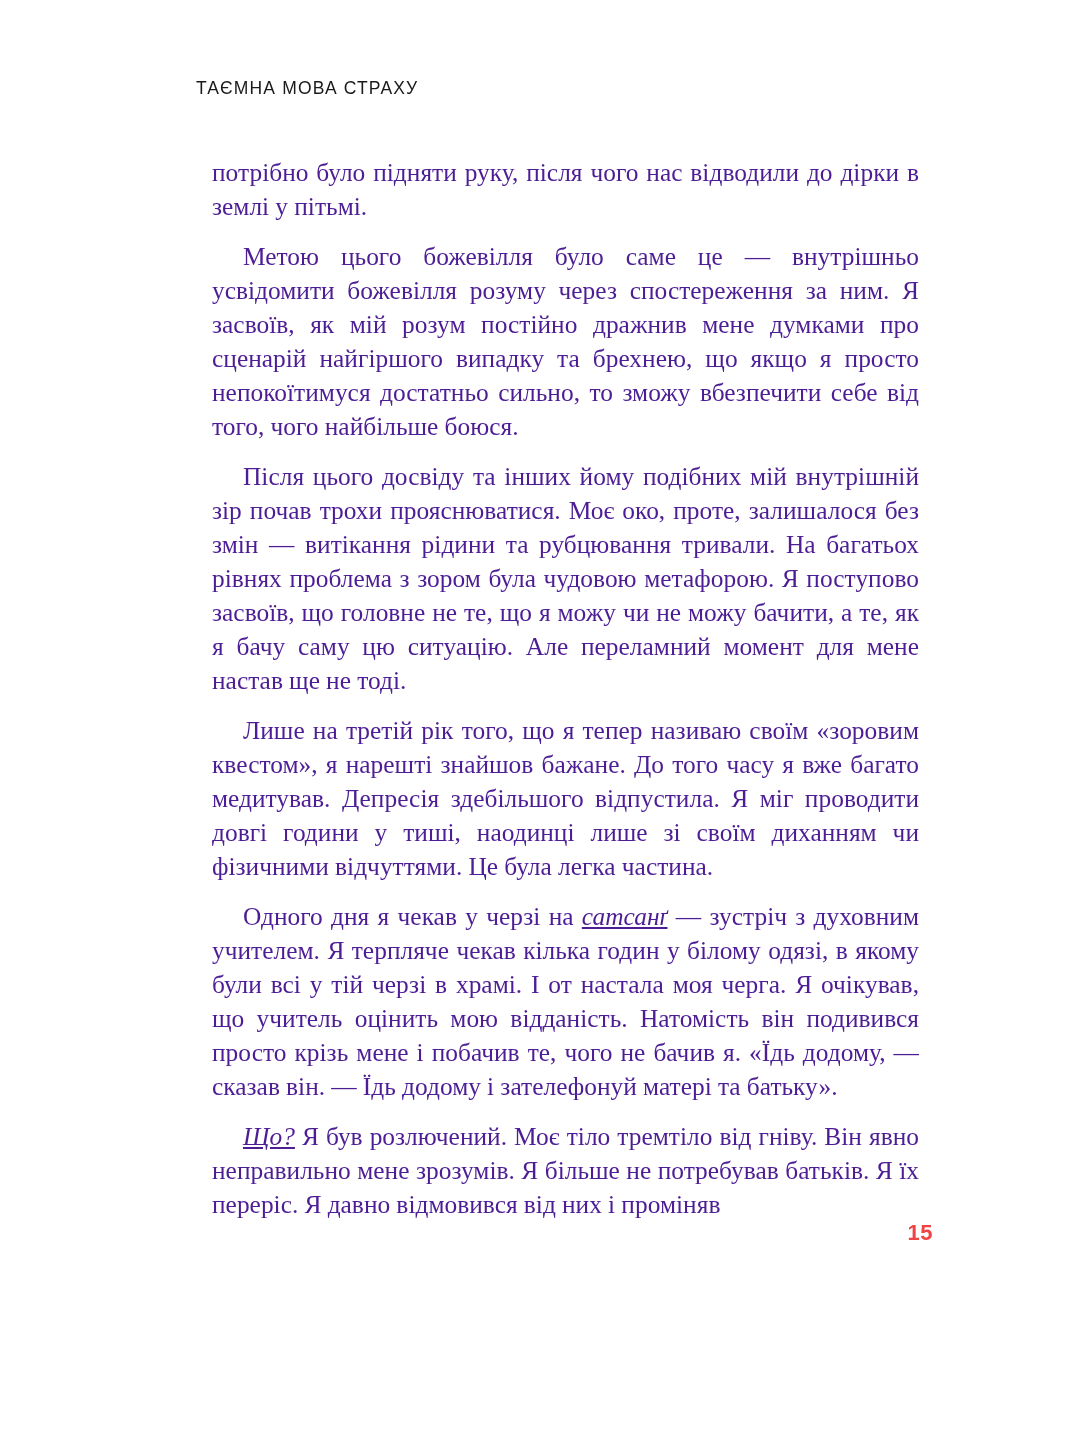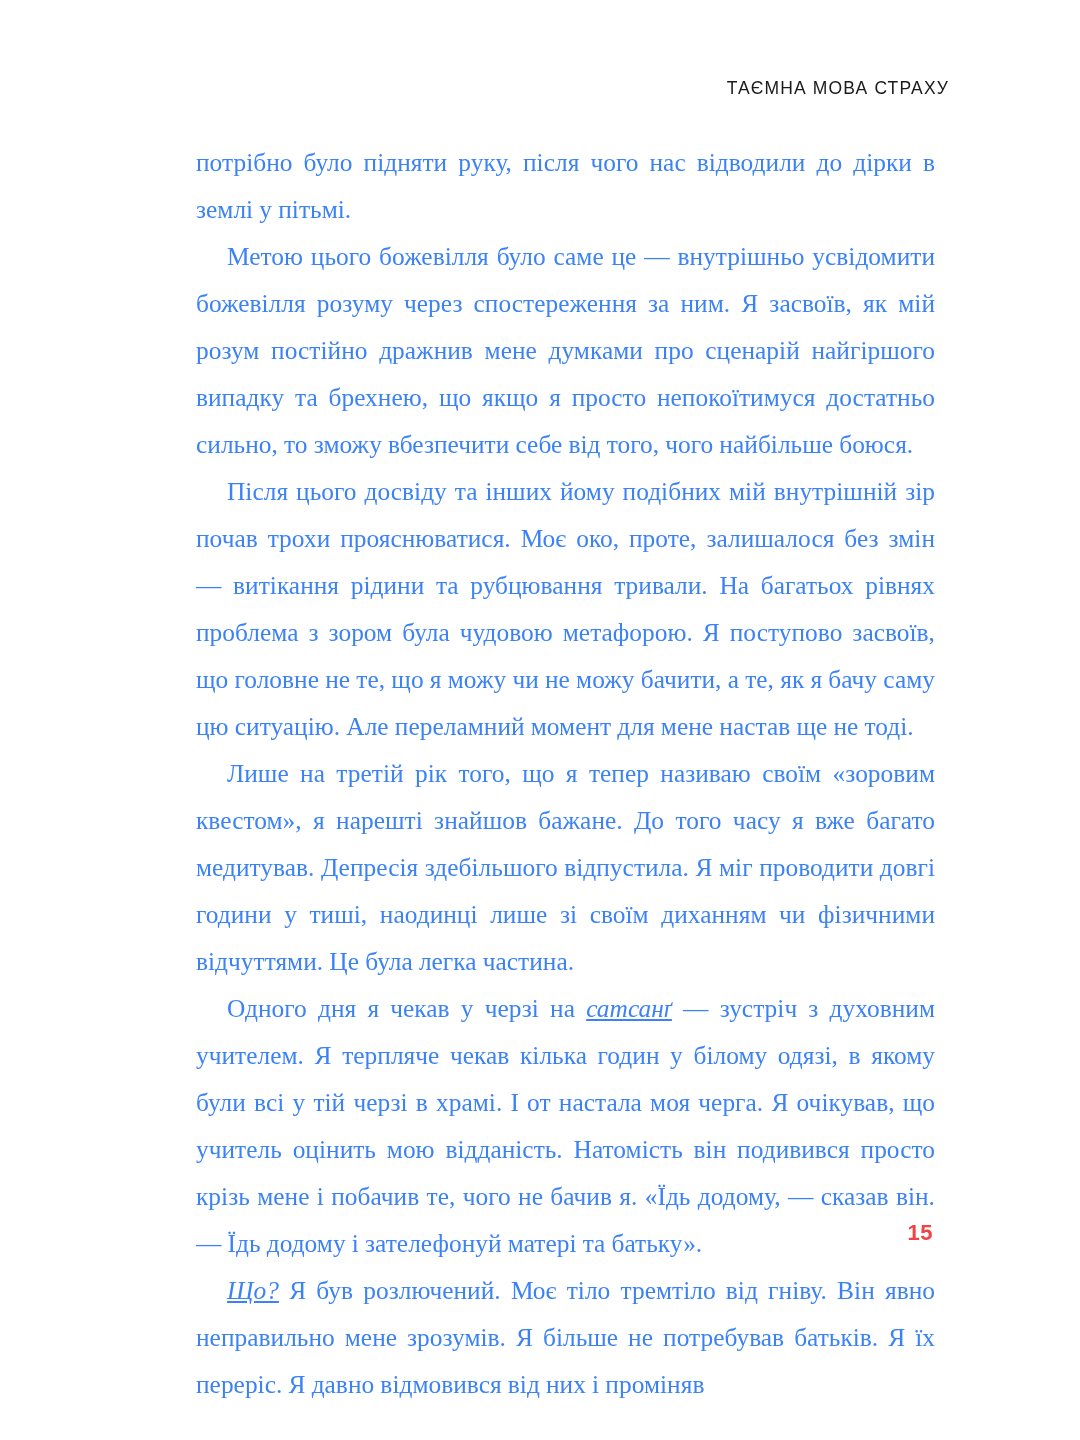--- a/index.html
+++ b/index.html
@@ -20,50 +20,49 @@
   .page {
     position: absolute;
     inset: 0;
     background: #ffffff;
   }
 
   
   .running-head {
     position: absolute;
     top: 78px;
-    left: 212px;
+    left: 196px;
     width: 737px;
-    text-align: right;
     font-family: "Liberation Sans", "DejaVu Sans", sans-serif;
     font-size: 17.5px;
     letter-spacing: 1.15px;
     color: #1a1a1a;
     font-weight: 400;
     white-space: nowrap;
   }
 
   
   .text-column {
     position: absolute;
     top: 139px;
     left: 196px;
     width: 739px;
   }
 
   .para {
-    margin: 0;
+    margin: 16px;
     font-size: 25.4px;
-    line-height: 47px;
+    line-height: 34px;
     text-align: justify;
     text-justify: inter-word;
     -webkit-hyphens: none;
     hyphens: none;
     word-spacing: -0.2px;
     letter-spacing: 0.02px;
-    color: #3b82f6;
+    color: #4c1d95;
   }
 
   .para + .para {
     text-indent: 0;
   }
 
   .para.indent {
     text-indent: 31px;
   }
 

